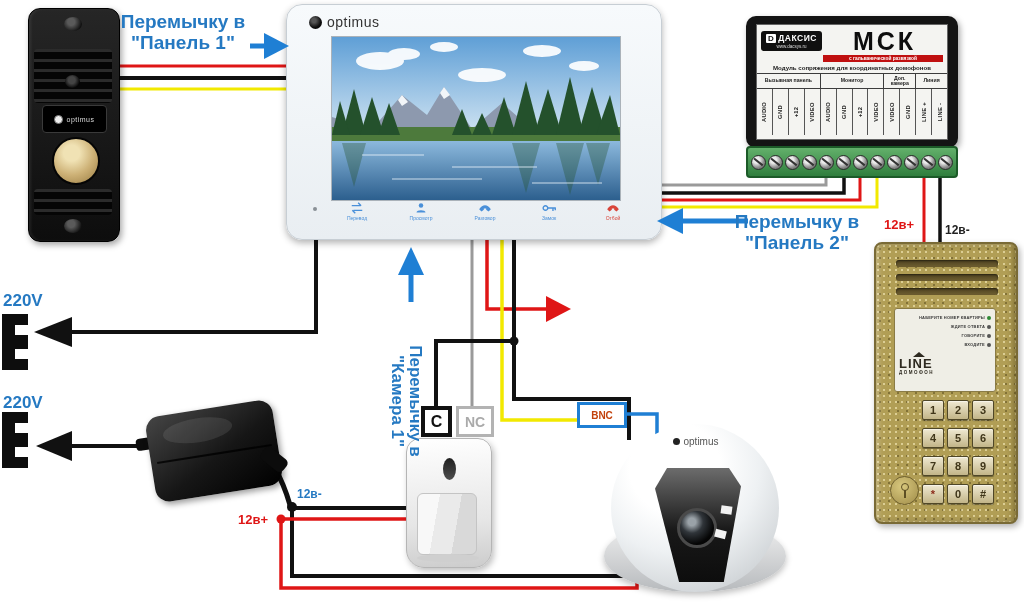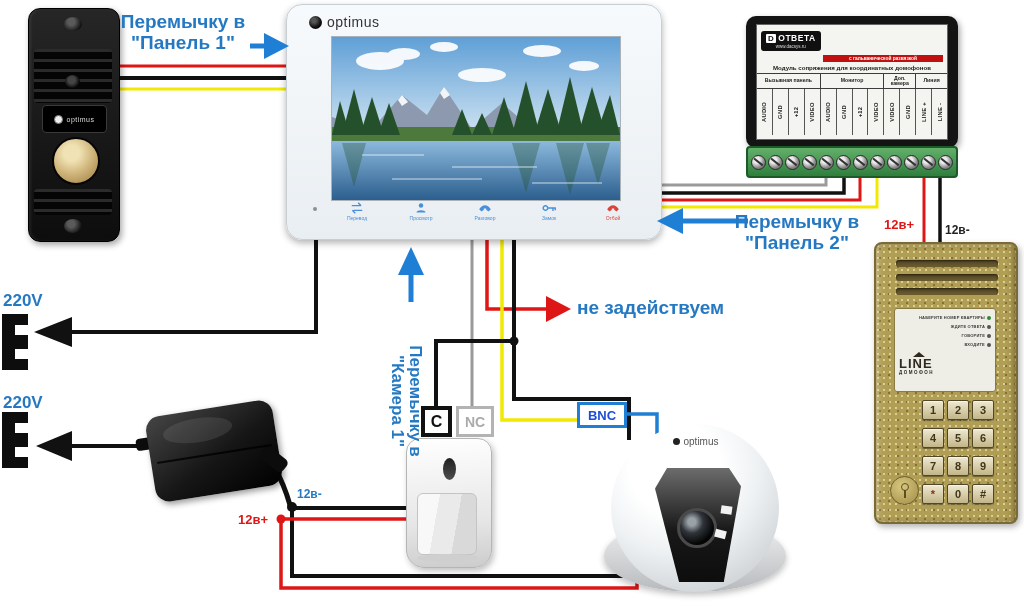--- a/index.html
+++ b/index.html
@@ -93,21 +93,21 @@
   .cam-lens{position:absolute;left:66px;top:84px;width:34px;height:34px;border-radius:50%;border:3px solid #4a4a4a;background:radial-gradient(circle at 35% 32%,#9aa2a8 0 12%,#30353a 35%,#050505 70%);}
   .cam-led1{position:absolute;left:110px;top:82px;width:11px;height:8px;background:#f2f2f2;transform:rotate(8deg);}
   .cam-led2{position:absolute;left:104px;top:106px;width:11px;height:8px;background:#f2f2f2;transform:rotate(14deg);}
   .plug{width:26px;height:56px;background:#0d0d0d;z-index:4;}
   .plug::before,.plug::after{content:"";position:absolute;right:0;width:13px;height:10px;background:#fff;}
   .plug::before{top:11px;} .plug::after{bottom:11px;}
 
   
   .cbox{left:421px;top:406px;width:31px;height:31px;border:4px solid #111;background:#fff;z-index:6;display:flex;align-items:center;justify-content:center;font-weight:bold;font-size:16px;color:#111;box-sizing:border-box;}
   .ncbox{left:456px;top:406px;width:38px;height:31px;border:3px solid #b3b3b3;background:#fff;z-index:6;display:flex;align-items:center;justify-content:center;font-weight:bold;font-size:14px;color:#aaa;box-sizing:border-box;}
-  .bncbox{left:577px;top:402px;width:50px;height:26px;border:3px solid #1f7fd4;background:#fff;z-index:6;display:flex;align-items:center;justify-content:center;font-weight:bold;font-size:13px;color:#1d4ed8;box-sizing:border-box;}
+  .bncbox{left:577px;top:402px;width:50px;height:26px;border:3px solid #1f7fd4;background:#fff;z-index:6;display:flex;align-items:center;justify-content:center;font-weight:bold;font-size:10px;color:#c2410c;box-sizing:border-box;}
 
   .vjump{left:424px;top:284px;width:234px;height:40px;transform-origin:0 0;transform:rotate(90deg);text-align:center;z-index:7;}
 </style>
 </head>
 <body>
 
 <div id="stage">
 
   <svg class="abs" width="1024" height="616" style="left:0;top:0;z-index:3">
     <path d="M105 66 H300" stroke="#df1616" stroke-width="3" fill="none"></path>
@@ -268,24 +268,25 @@
       </div>
     </div>
   </div>
 
   <div class="abs msk">
     <div class="abs msk-label">
       <div class="msk-head">
         <div class="dx">
           <div class="l1">
               <span class="d">D</span>
-              <span>ОТВЕТА</span>
+              <span>ДАКСИС</span>
             </div>
           <div class="l2">www.dacsys.ru</div>
         </div>
+        <div class="msk-model">МСК</div>
       </div>
       <div class="msk-tag">с гальванической развязкой</div>
       <div class="msk-sub">Модуль сопряжения для координатных домофонов</div>
       <div class="msk-grow">
         <div style="width:63px;">Вызывная панель</div>
         <div style="width:63px;">Монитор</div>
         <div style="width:31px;">Доп. камера</div>
         <div style="width:31px;">Линия</div>
       </div>
       <div class="msk-terms">
@@ -425,21 +426,20 @@
     <div>"Панель 1"</div>
   </div>
   <div class="abs lbl blue" style="left:712px;top:212px;width:170px;font-size:19px;text-align:center;z-index:7;">
     <div>Перемычку в</div>
     <div>"Панель 2"</div>
   </div>
   <div class="abs lbl blue vjump">
     <div style="font-size:17px;">Перемычку в</div>
     <div style="font-size:17px;">"Камера 1"</div>
   </div>
-  <div class="abs lbl blue" style="left:577px;top:298px;font-size:19px;z-index:7;">не задействуем</div>
 
   <div class="abs lbl blue" style="left:3px;top:292px;font-size:17px;z-index:7;">220V</div>
   <div class="abs lbl blue" style="left:3px;top:394px;font-size:17px;z-index:7;">220V</div>
 
   <div class="abs lbl" style="left:884px;top:218px;font-size:13px;color:#df1616;z-index:7;">12в+</div>
   <div class="abs lbl" style="left:945px;top:224px;font-size:12px;color:#222;z-index:7;">12в-</div>
   <div class="abs lbl blue" style="left:297px;top:488px;font-size:12px;z-index:7;">12в-</div>
   <div class="abs lbl" style="left:238px;top:513px;font-size:13px;color:#df1616;z-index:7;">12в+</div>
 
 </div>

